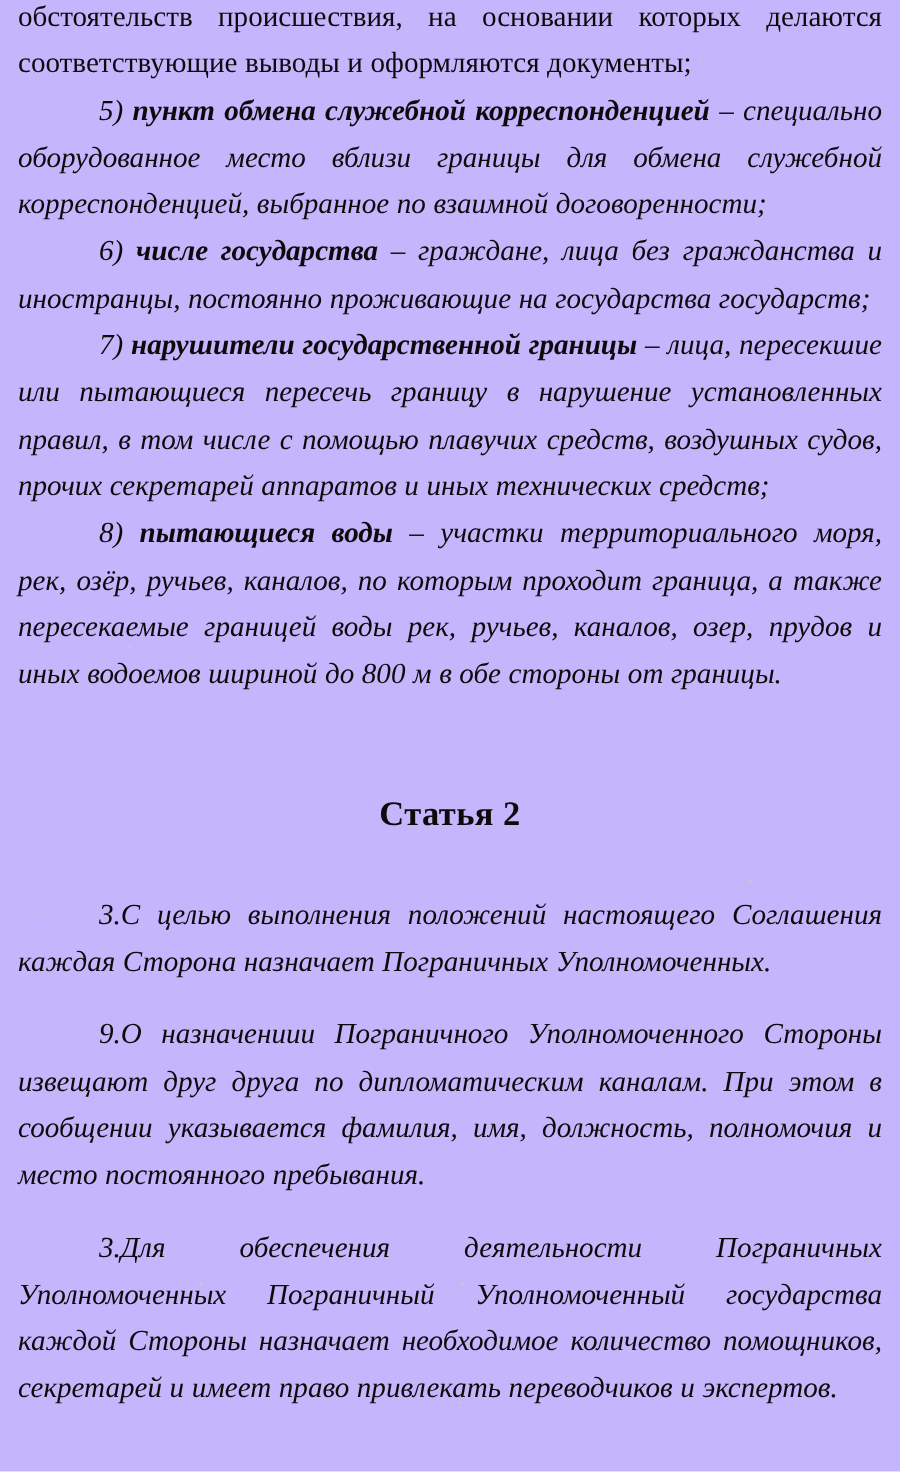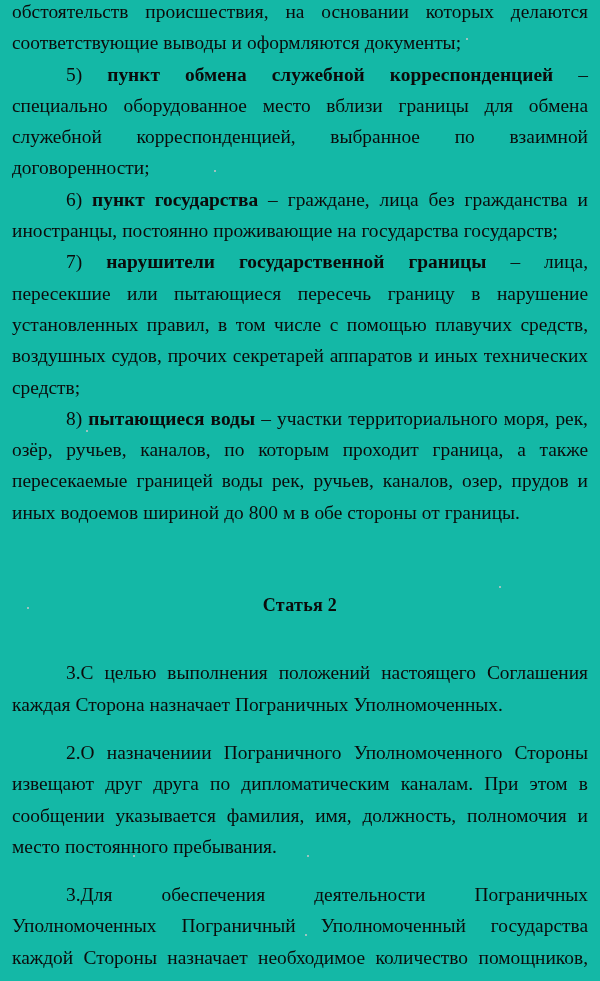--- a/index.html
+++ b/index.html
@@ -11,53 +11,53 @@
   body {
     font-family: "Liberation Serif", "DejaVu Serif", serif;
     color: #0b0b0b;
     -webkit-font-smoothing: none;
   }
 
   #page {
     position: relative;
     width: 600px;
     height: 981px;
-    background: #14b8a6;
+    background: #c4b5fd;
     overflow: hidden;
   }
 
   #doc-body {
     position: absolute;
     left: 12px;
     top: -4px;
     width: 576px;
   }
 
   
   .para {
     margin: 0;
     font-size: 19.4px;
     line-height: 31.3px;
     text-align: justify;
     text-justify: inter-word;
     word-spacing: 0.2px;
     hyphens: none;
   }
-  .para.indent { text-indent: 54px; }
+  .para.indent { text-indent: 54px; font-style: italic; }
 
   .term { font-weight: bold; }
 
   
   .gap-sm { margin-top: 0px; }
   .gap-md { margin-top: 17px; }
 
   
   .article-heading {
     margin: 0;
-    font-size: 18px;
+    font-size: 23px;
     line-height: 31.3px;
     font-weight: bold;
     text-align: center;
     letter-spacing: 0.3px;
   }
   .heading-wrap-1 { margin-top: 62px; }
   .after-heading { margin-top: 36px; }
 
   
   .speck {
@@ -78,21 +78,21 @@
 
     <p class="para indent gap-sm">
       <span>5)</span>
       <span class="term">пункт обмена служебной корреспонденцией</span>
       <span>–</span>
       <span>специально оборудованное место вблизи границы для обмена служебной корреспонденцией, выбранное по взаимной договоренности;</span>
     </p>
 
     <p class="para indent gap-sm">
       <span>6)</span>
-      <span class="term">пункт государства</span>
+      <span class="term">числе государства</span>
       <span>–</span>
       <span>граждане, лица без гражданства и иностранцы, постоянно проживающие на государства государств;</span>
     </p>
 
     <p class="para indent gap-sm">
       <span>7)</span>
       <span class="term">нарушители государственной границы</span>
       <span>–</span>
       <span>лица, пересекшие или пытающиеся пересечь границу в нарушение установленных правил, в том числе с помощью плавучих средств, воздушных судов, прочих секретарей аппаратов и иных технических средств;</span>
     </p>
@@ -101,21 +101,21 @@
       <span>8)</span>
       <span class="term">пытающиеся воды</span>
       <span>–</span>
       <span>участки территориального моря, рек, озёр, ручьев, каналов, по которым проходит граница, а также пересекаемые границей воды рек, ручьев, каналов, озер, прудов и иных водоемов шириной до 800 м в обе стороны от границы.</span>
     </p>
 
     <p class="article-heading heading-wrap-1">Статья  2</p>
 
     <p class="para indent after-heading">3.С целью выполнения положений настоящего Соглашения каждая Сторона назначает Пограничных Уполномоченных.</p>
 
-    <p class="para indent gap-md">2.О назначениии Пограничного Уполномоченного Стороны извещают друг друга по дипломатическим каналам. При этом в сообщении указывается фамилия, имя, должность, полномочия и место постоянного пребывания.</p>
+    <p class="para indent gap-md">9.О назначениии Пограничного Уполномоченного Стороны извещают друг друга по дипломатическим каналам. При этом в сообщении указывается фамилия, имя, должность, полномочия и место постоянного пребывания.</p>
 
     <p class="para indent gap-md">3.Для обеспечения деятельности Пограничных Уполномоченных Пограничный Уполномоченный государства каждой Стороны назначает необходимое количество помощников, секретарей и имеет право привлекать переводчиков и экспертов.</p>
 
   </div>
 
   <span class="speck" style="left:466px; top:38px; width:2px; height:2px;"></span>
   <span class="speck" style="left:214px; top:170px; width:2px; height:2px;"></span>
   <span class="speck" style="left:27px;  top:607px; width:2px; height:2px;"></span>
   <span class="speck" style="left:499px; top:586px; width:2px; height:2px;"></span>
   <span class="speck" style="left:305px; top:934px; width:2px; height:2px;"></span>

